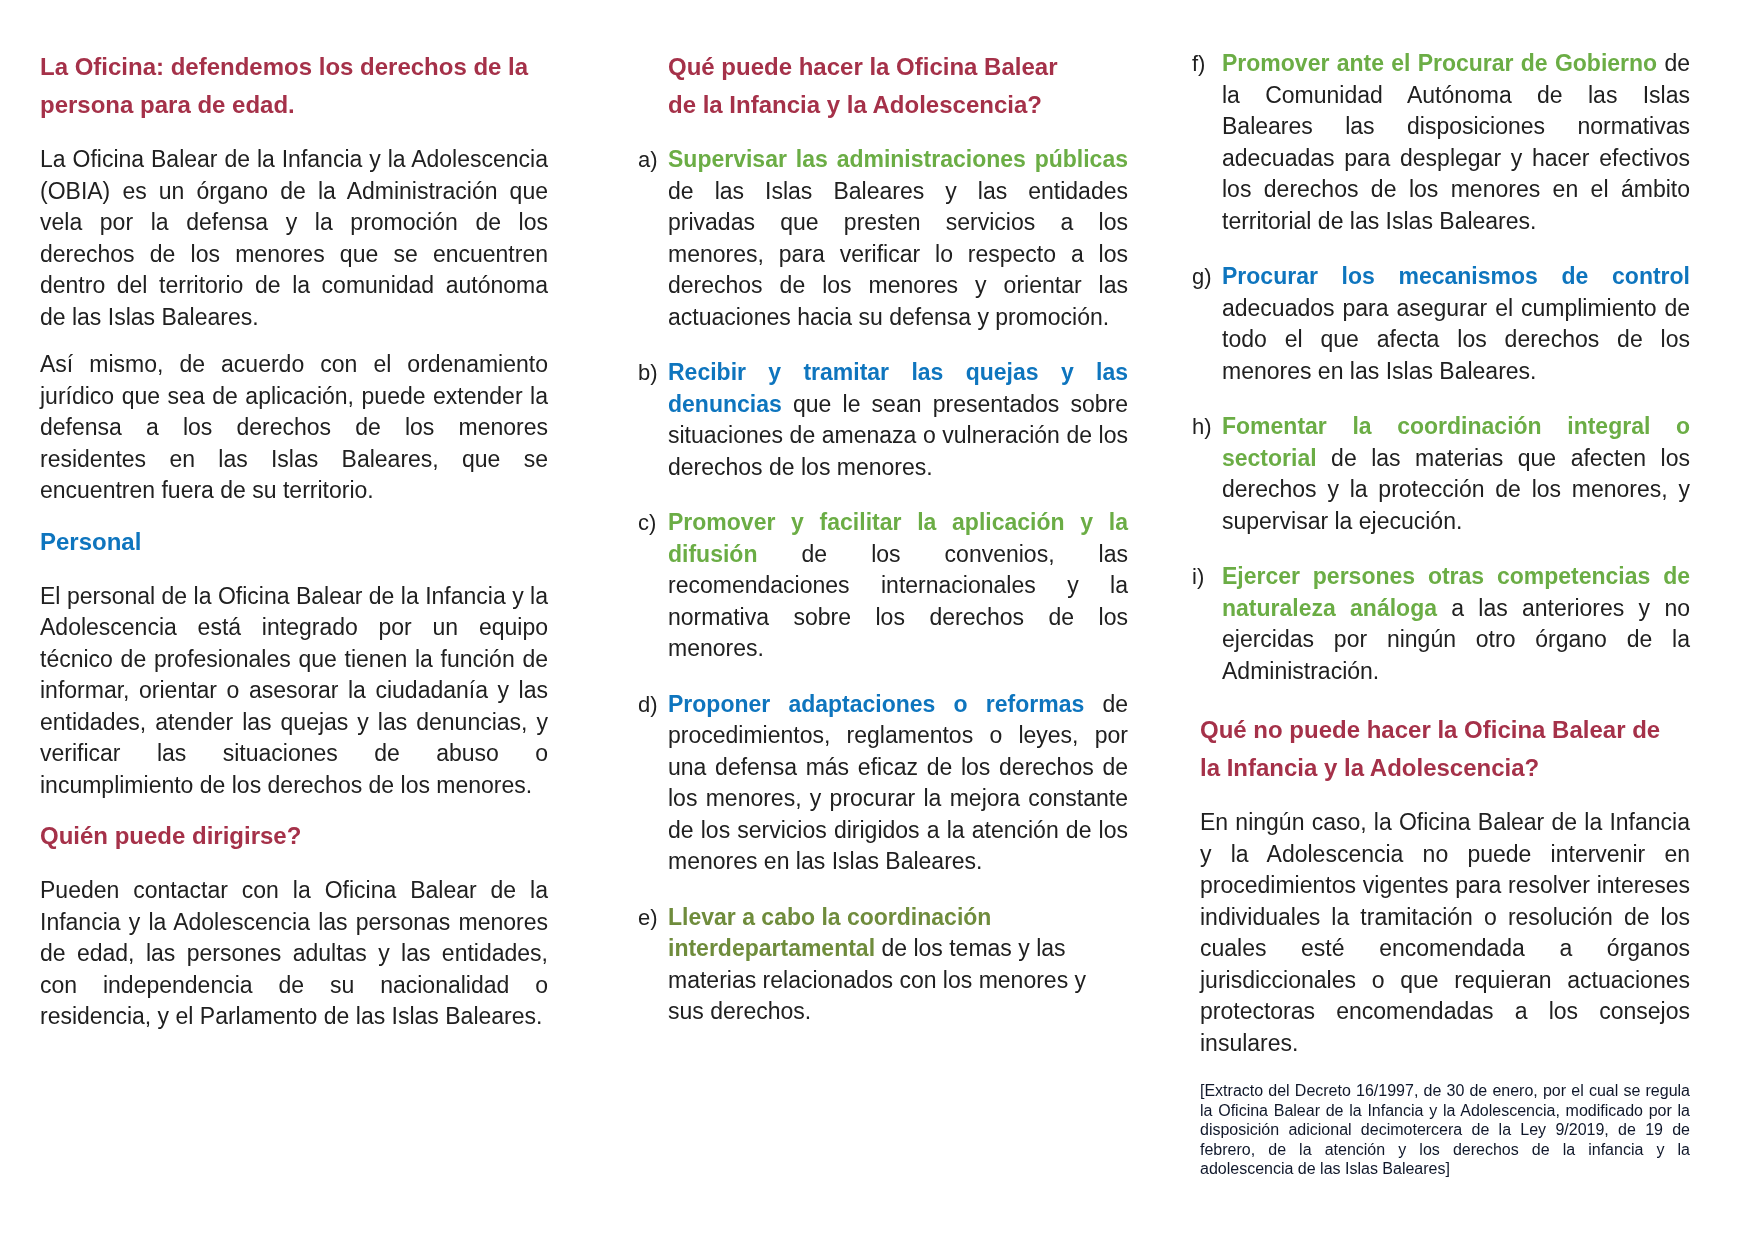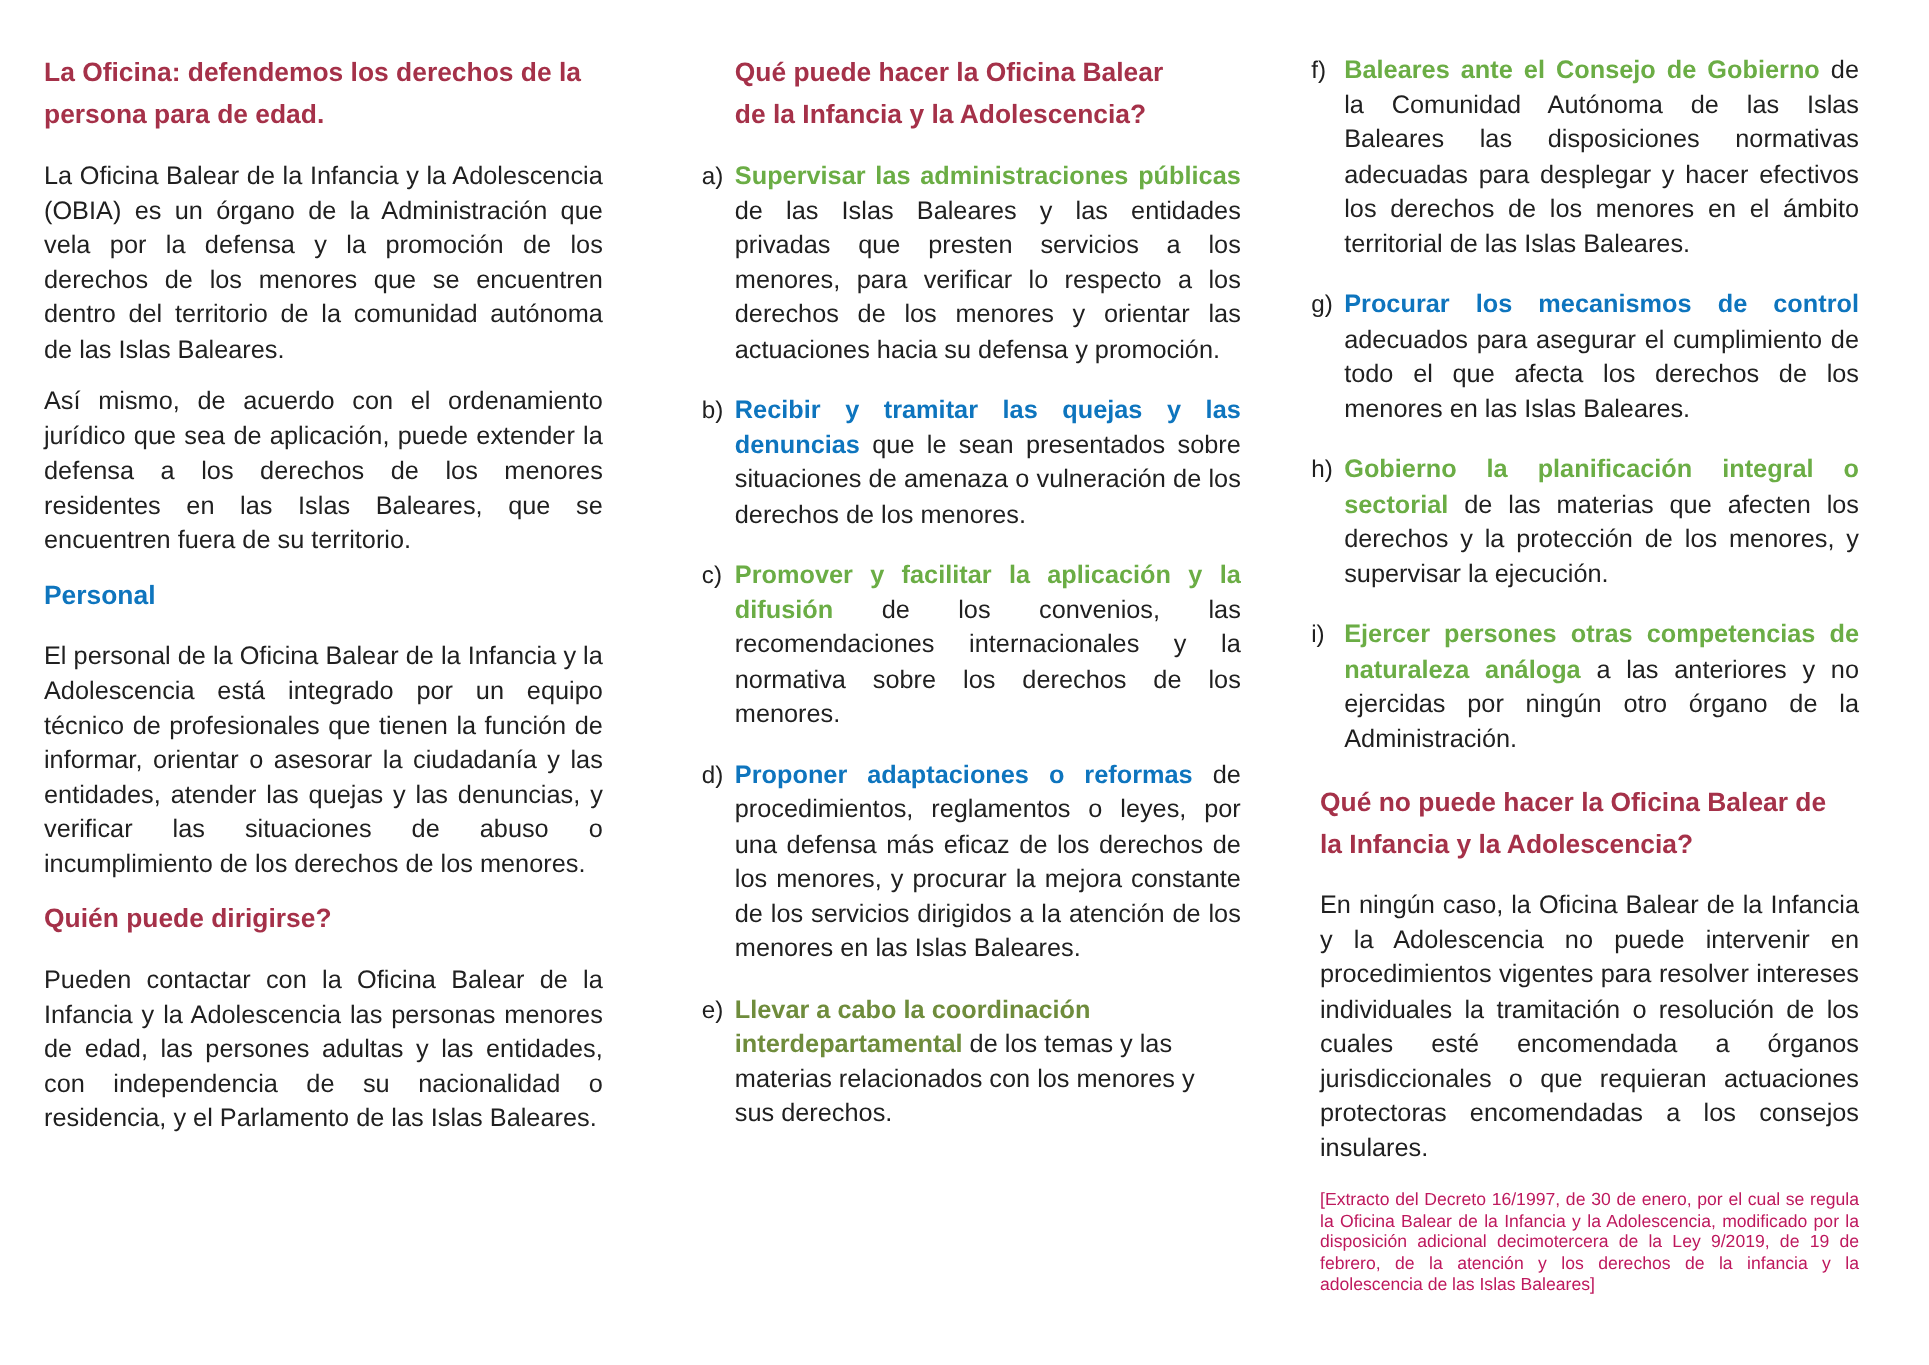--- a/index.html
+++ b/index.html
@@ -101,41 +101,41 @@
     <div class="item ragged">
       <span class="marker">e)</span>
       <p class="body"><span class="lead" style="color: rgb(111, 140, 60);">Llevar a cabo la coordinación interdepartamental</span><span> de los temas y las materias relacionados con los menores y sus derechos.</span></p>
     </div>
   </div>
 
   <div class="col col-right">
 
     <div class="item">
       <span class="marker">f)</span>
-      <p class="body"><span class="lead" style="color: rgb(107, 173, 69);">Baleares ante el Consejo de Gobierno</span><span> de la Comunidad Autónoma de las Islas Baleares las disposiciones normativas adecuadas para desplegar y hacer efectivos los derechos de los menores en el ámbito territorial de las Islas Baleares.</span></p>
+      <p class="body"><span class="lead" style="color: rgb(107, 173, 69);">Promover ante el Procurar de Gobierno</span><span> de la Comunidad Autónoma de las Islas Baleares las disposiciones normativas adecuadas para desplegar y hacer efectivos los derechos de los menores en el ámbito territorial de las Islas Baleares.</span></p>
     </div>
 
     <div class="item">
       <span class="marker">g)</span>
       <p class="body"><span class="lead" style="color: rgb(14, 117, 190);">Procurar los mecanismos de control</span><span> adecuados para asegurar el cumplimiento de todo el que afecta los derechos de los menores en las Islas Baleares.</span></p>
     </div>
 
     <div class="item">
       <span class="marker">h)</span>
-      <p class="body"><span class="lead" style="color: rgb(107, 173, 69);">Gobierno la planificación integral o sectorial</span><span> de las materias que afecten los derechos y la protección de los menores, y supervisar la ejecución.</span></p>
+      <p class="body"><span class="lead" style="color: rgb(107, 173, 69);">Fomentar la coordinación integral o sectorial</span><span> de las materias que afecten los derechos y la protección de los menores, y supervisar la ejecución.</span></p>
     </div>
 
     <div class="item">
       <span class="marker">i)</span>
       <p class="body"><span class="lead" style="color: rgb(107, 173, 69);">Ejercer persones otras competencias de naturaleza análoga</span><span> a las anteriores y no ejercidas por ningún otro órgano de la Administración.</span></p>
     </div>
 
     <div class="h" style="color: rgb(165, 49, 73);">
       <span class="line">Qué no puede hacer la Oficina Balear de</span>
       <span class="line">la Infancia y la Adolescencia?</span>
     </div>
 
     <p class="body para-cannot">En ningún caso, la Oficina Balear de la Infancia y la Adolescencia no puede intervenir en procedimientos vigentes para resolver intereses individuales la tramitación o resolución de los cuales esté encomendada a órganos jurisdiccionales o que requieran actuaciones protectoras encomendadas a los consejos insulares.</p>
 
-    <p class="note" style="color: #be185d;">[Extracto del Decreto 16/1997, de 30 de enero, por el cual se regula la Oficina Balear de la Infancia y la Adolescencia, modificado por la disposición adicional decimotercera de la Ley 9/2019, de 19 de febrero, de la atención y los derechos de la infancia y la adolescencia de las Islas Baleares]</p>
+    <p class="note" style="color: #0f172a;">[Extracto del Decreto 16/1997, de 30 de enero, por el cual se regula la Oficina Balear de la Infancia y la Adolescencia, modificado por la disposición adicional decimotercera de la Ley 9/2019, de 19 de febrero, de la atención y los derechos de la infancia y la adolescencia de las Islas Baleares]</p>
   </div>
 
 </div>
 
 </body></html>

